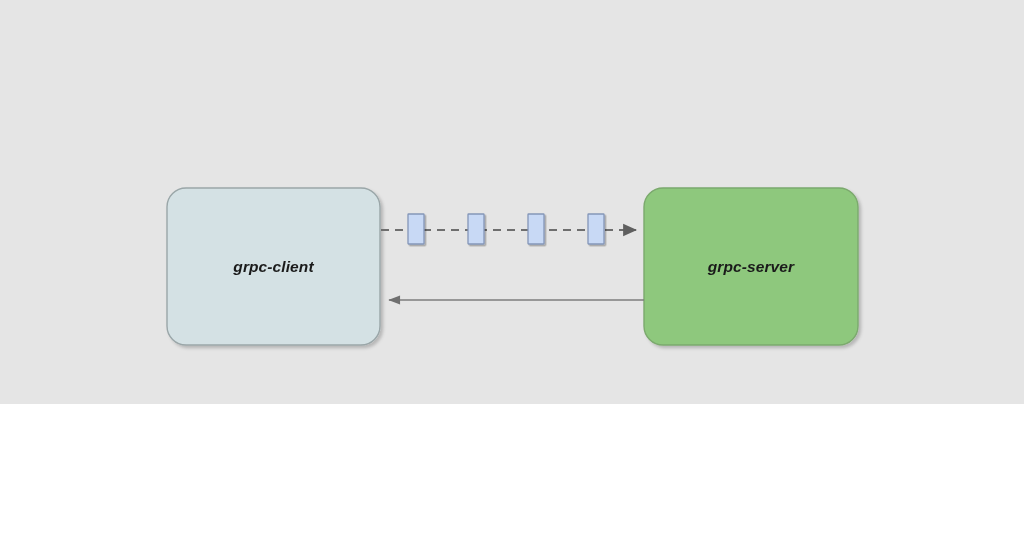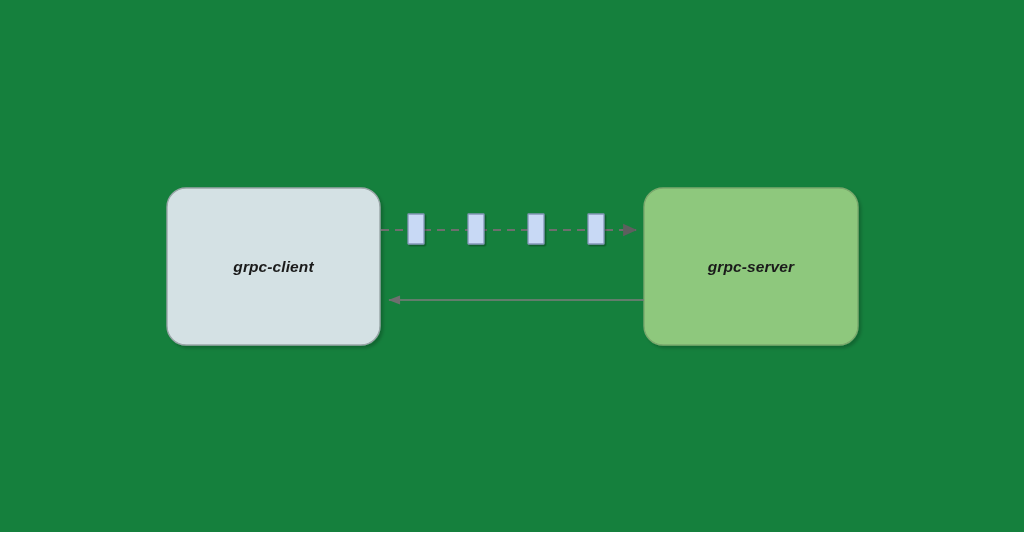--- a/index.html
+++ b/index.html
@@ -7,22 +7,22 @@
     margin: 0;
     padding: 0;
     background: #ffffff;
   }
   body {
     font-family: "Liberation Sans", "DejaVu Sans", sans-serif;
   }
   #canvas {
     position: relative;
     width: 1024px;
-    height: 532px;
-    background: #15803d;
+    height: 404px;
+    background: #e5e5e5;
     overflow: hidden;
   }
   svg#diagram {
     position: absolute;
     left: 0;
     top: 0;
     width: 1024px;
     height: 536px;
     display: block;
   }

